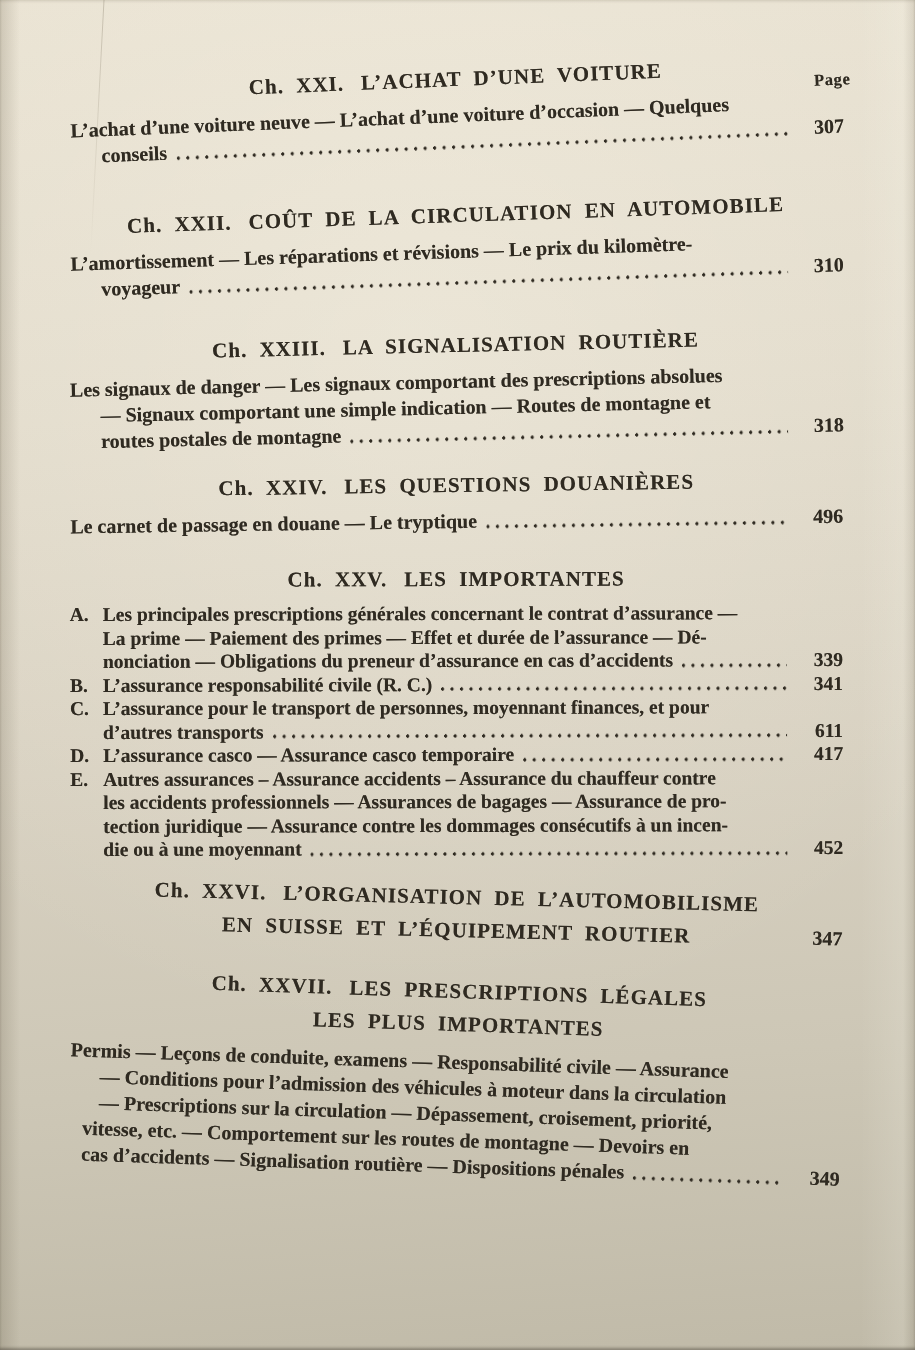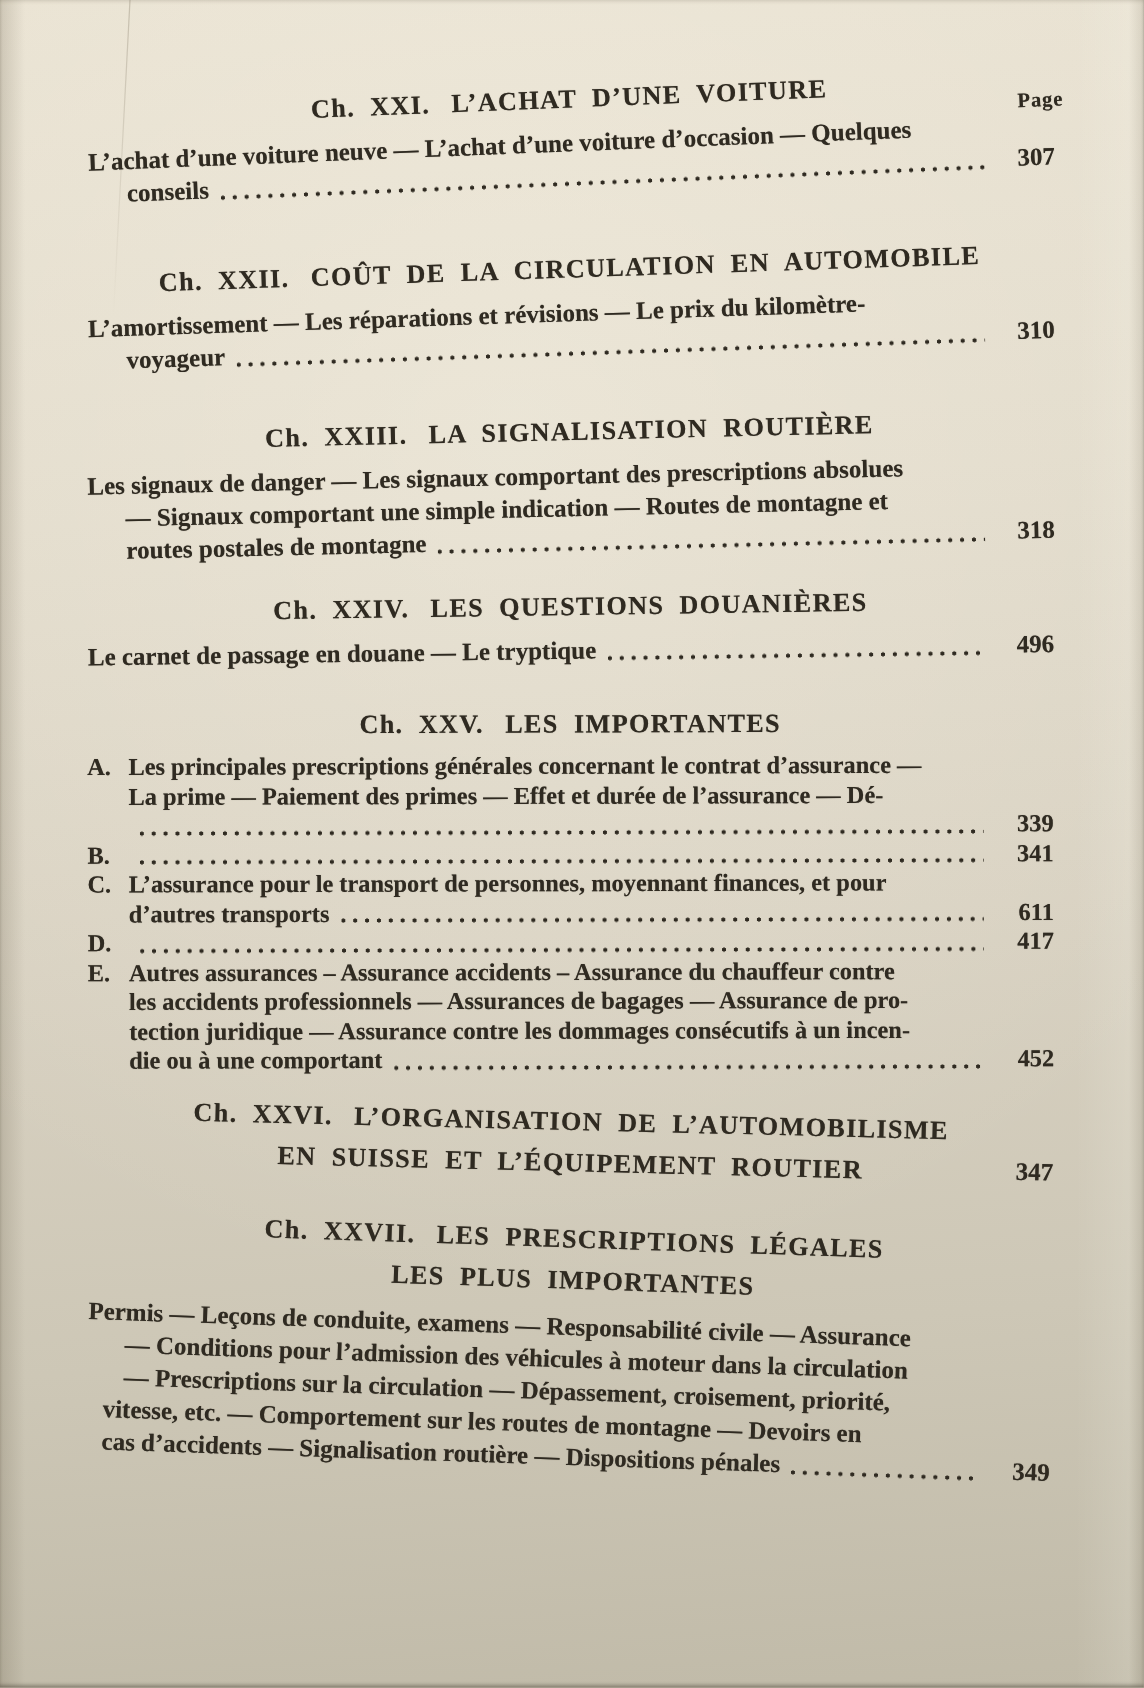--- a/index.html
+++ b/index.html
@@ -144,30 +144,32 @@
       <h2 class="ch">
         <span class="ch-num">Ch. XXV.</span><span class="ch-title">LES IMPORTANTES</span>
       </h2>
 
       <div class="entry lettered">
         <span class="letter">A.</span>
         <div class="ebody">
           <div class="entry-line">Les principales prescriptions générales concernant le contrat d’assurance —</div>
           <div class="entry-line">La prime — Paiement des primes — Effet et durée de l’assurance — Dé-</div>
           <div class="lastline">
+            <span class="txt">nonciation — Obligations du preneur d’assurance en cas d’accidents</span>
             <span class="leader"></span>
             <span class="pg">339</span>
           </div>
         </div>
       </div>
 
       <div class="entry lettered">
         <span class="letter">B.</span>
         <div class="ebody">
           <div class="lastline">
+            <span class="txt">L’assurance responsabilité civile (R. C.)</span>
             <span class="leader"></span>
             <span class="pg">341</span>
           </div>
         </div>
       </div>
 
       <div class="entry lettered">
         <span class="letter">C.</span>
         <div class="ebody">
           <div class="entry-line">L’assurance pour le transport de personnes, moyennant finances, et pour</div>
@@ -176,34 +178,35 @@
             <span class="leader"></span>
             <span class="pg">611</span>
           </div>
         </div>
       </div>
 
       <div class="entry lettered">
         <span class="letter">D.</span>
         <div class="ebody">
           <div class="lastline">
+            <span class="txt">L’assurance casco — Assurance casco temporaire</span>
             <span class="leader"></span>
             <span class="pg">417</span>
           </div>
         </div>
       </div>
 
       <div class="entry lettered">
         <span class="letter">E.</span>
         <div class="ebody">
           <div class="entry-line">Autres assurances – Assurance accidents – Assurance du chauffeur contre</div>
           <div class="entry-line">les accidents professionnels — Assurances de bagages — Assurance de pro-</div>
           <div class="entry-line">tection juridique — Assurance contre les dommages consécutifs à un incen-</div>
           <div class="lastline">
-            <span class="txt">die ou à une comportant</span>
+            <span class="txt">die ou à une moyennant</span>
             <span class="leader"></span>
             <span class="pg">452</span>
           </div>
         </div>
       </div>
     </section>
 
     <section class="toc-section">
       <h2 class="ch two-line">
         <div class="ch-line">

